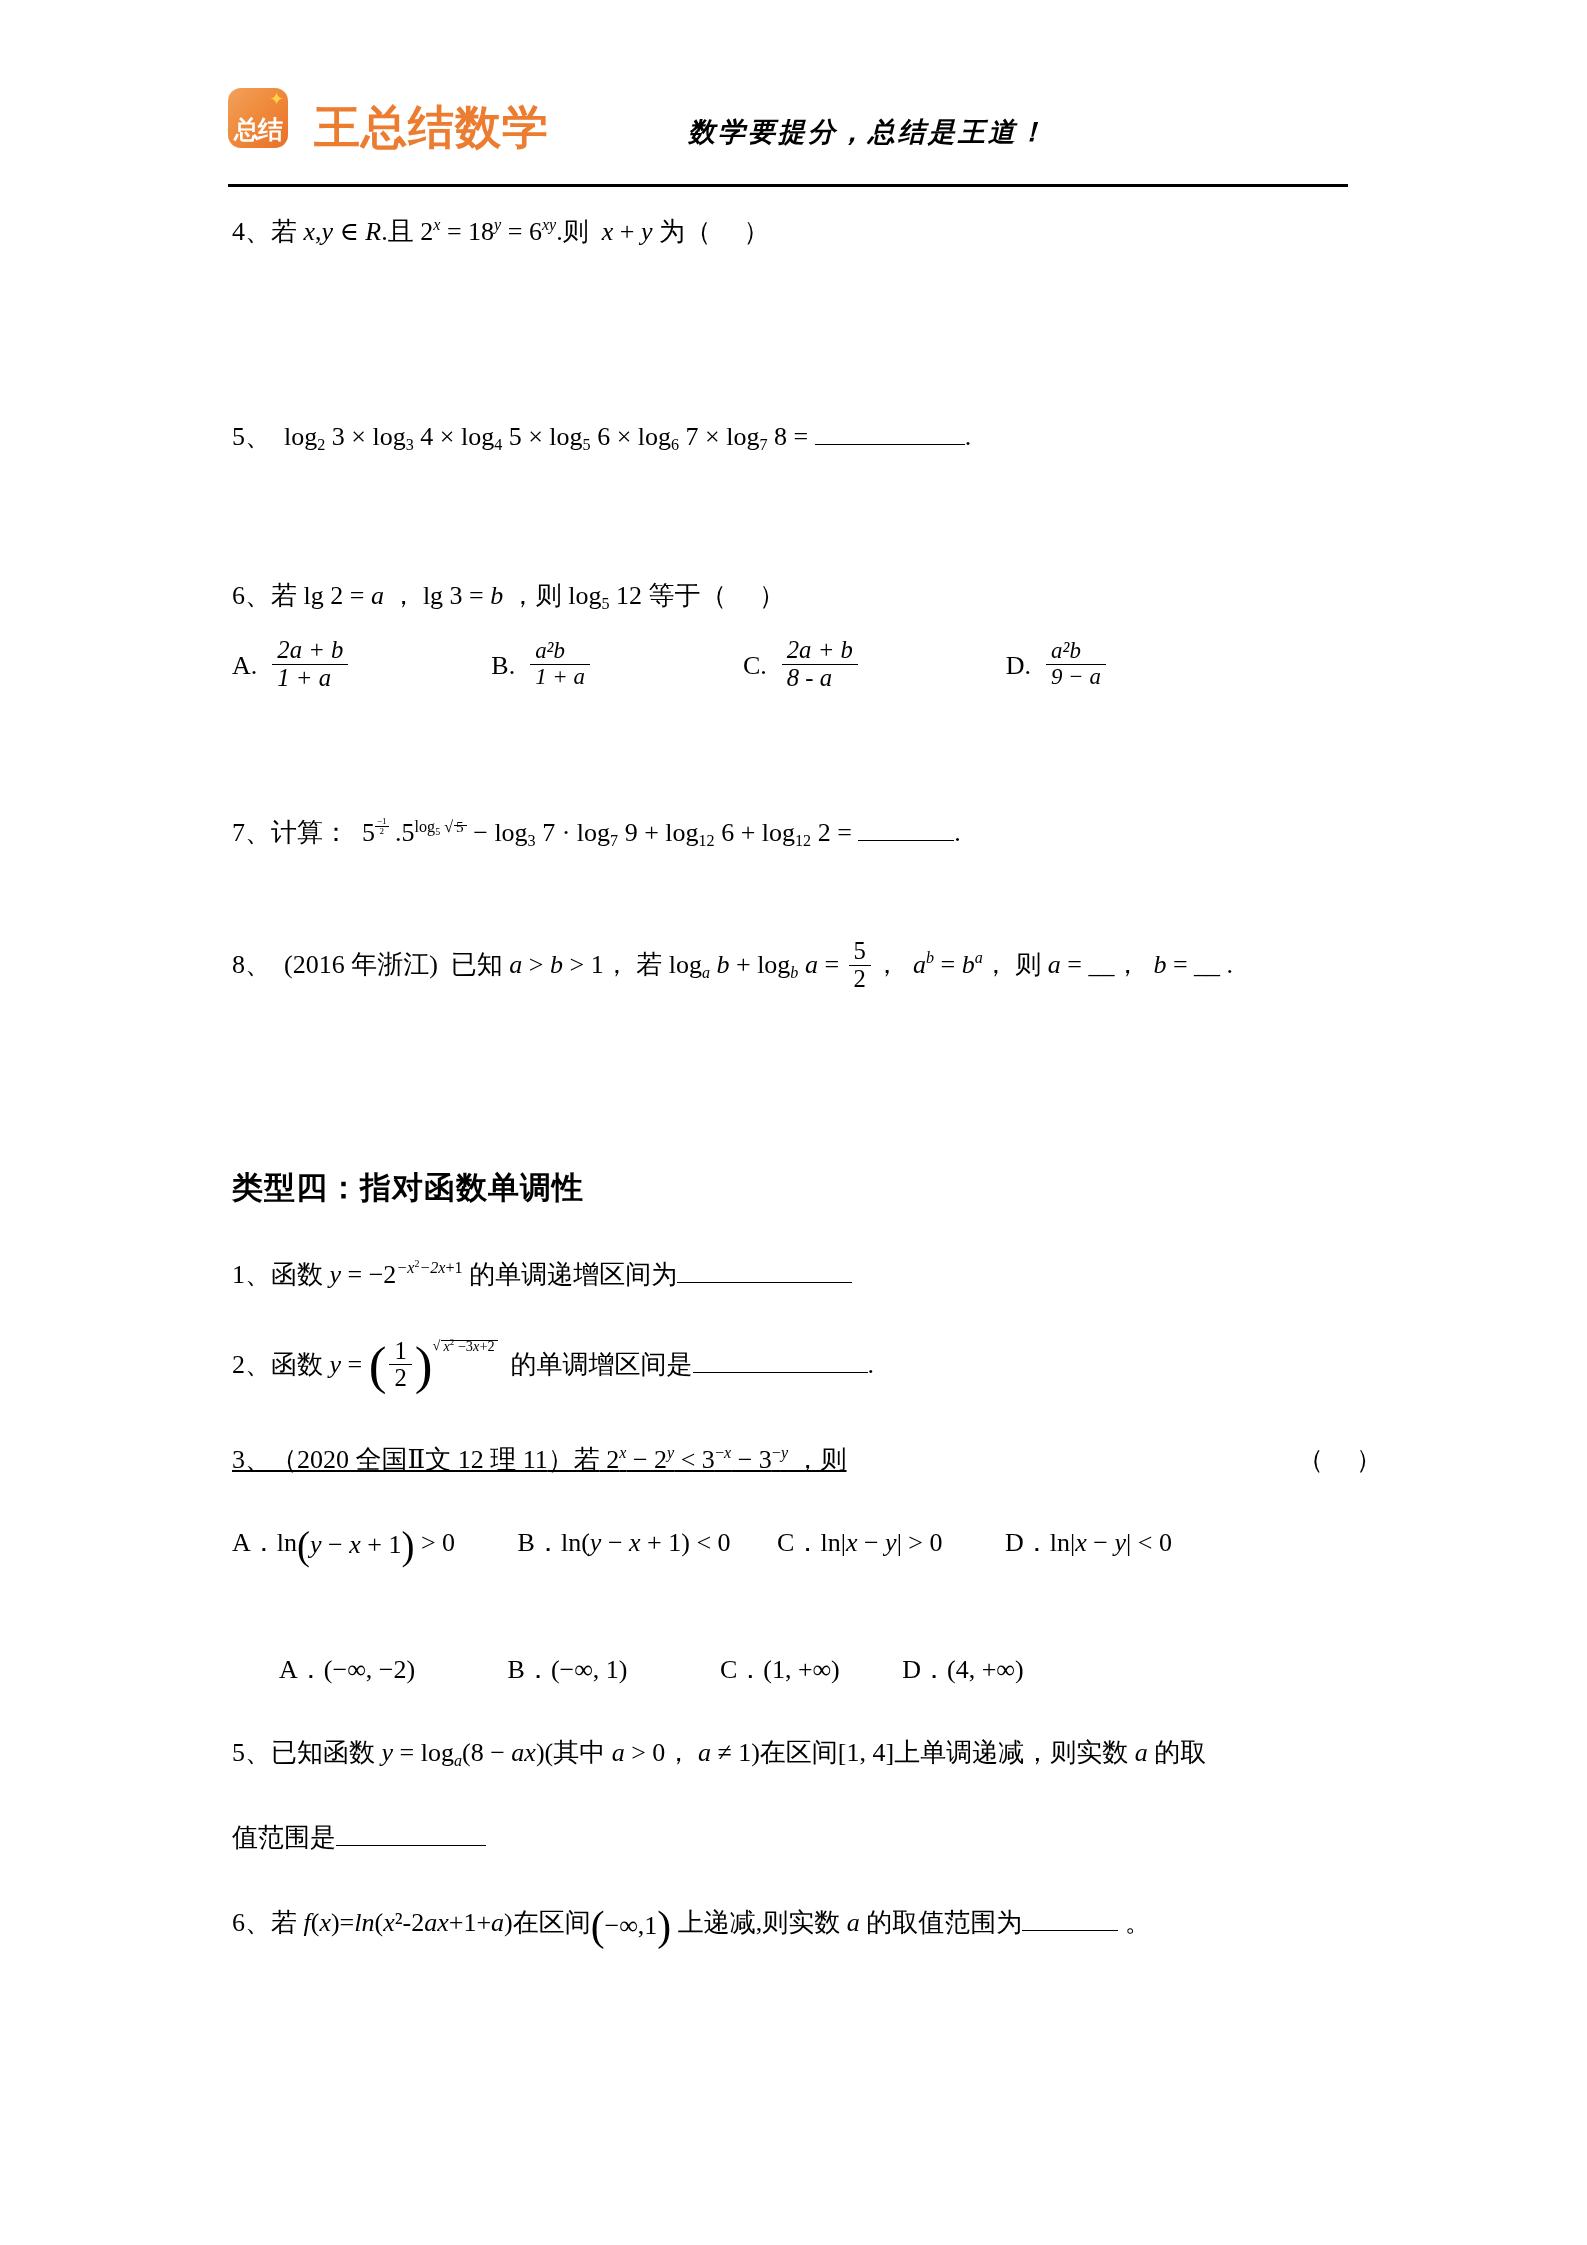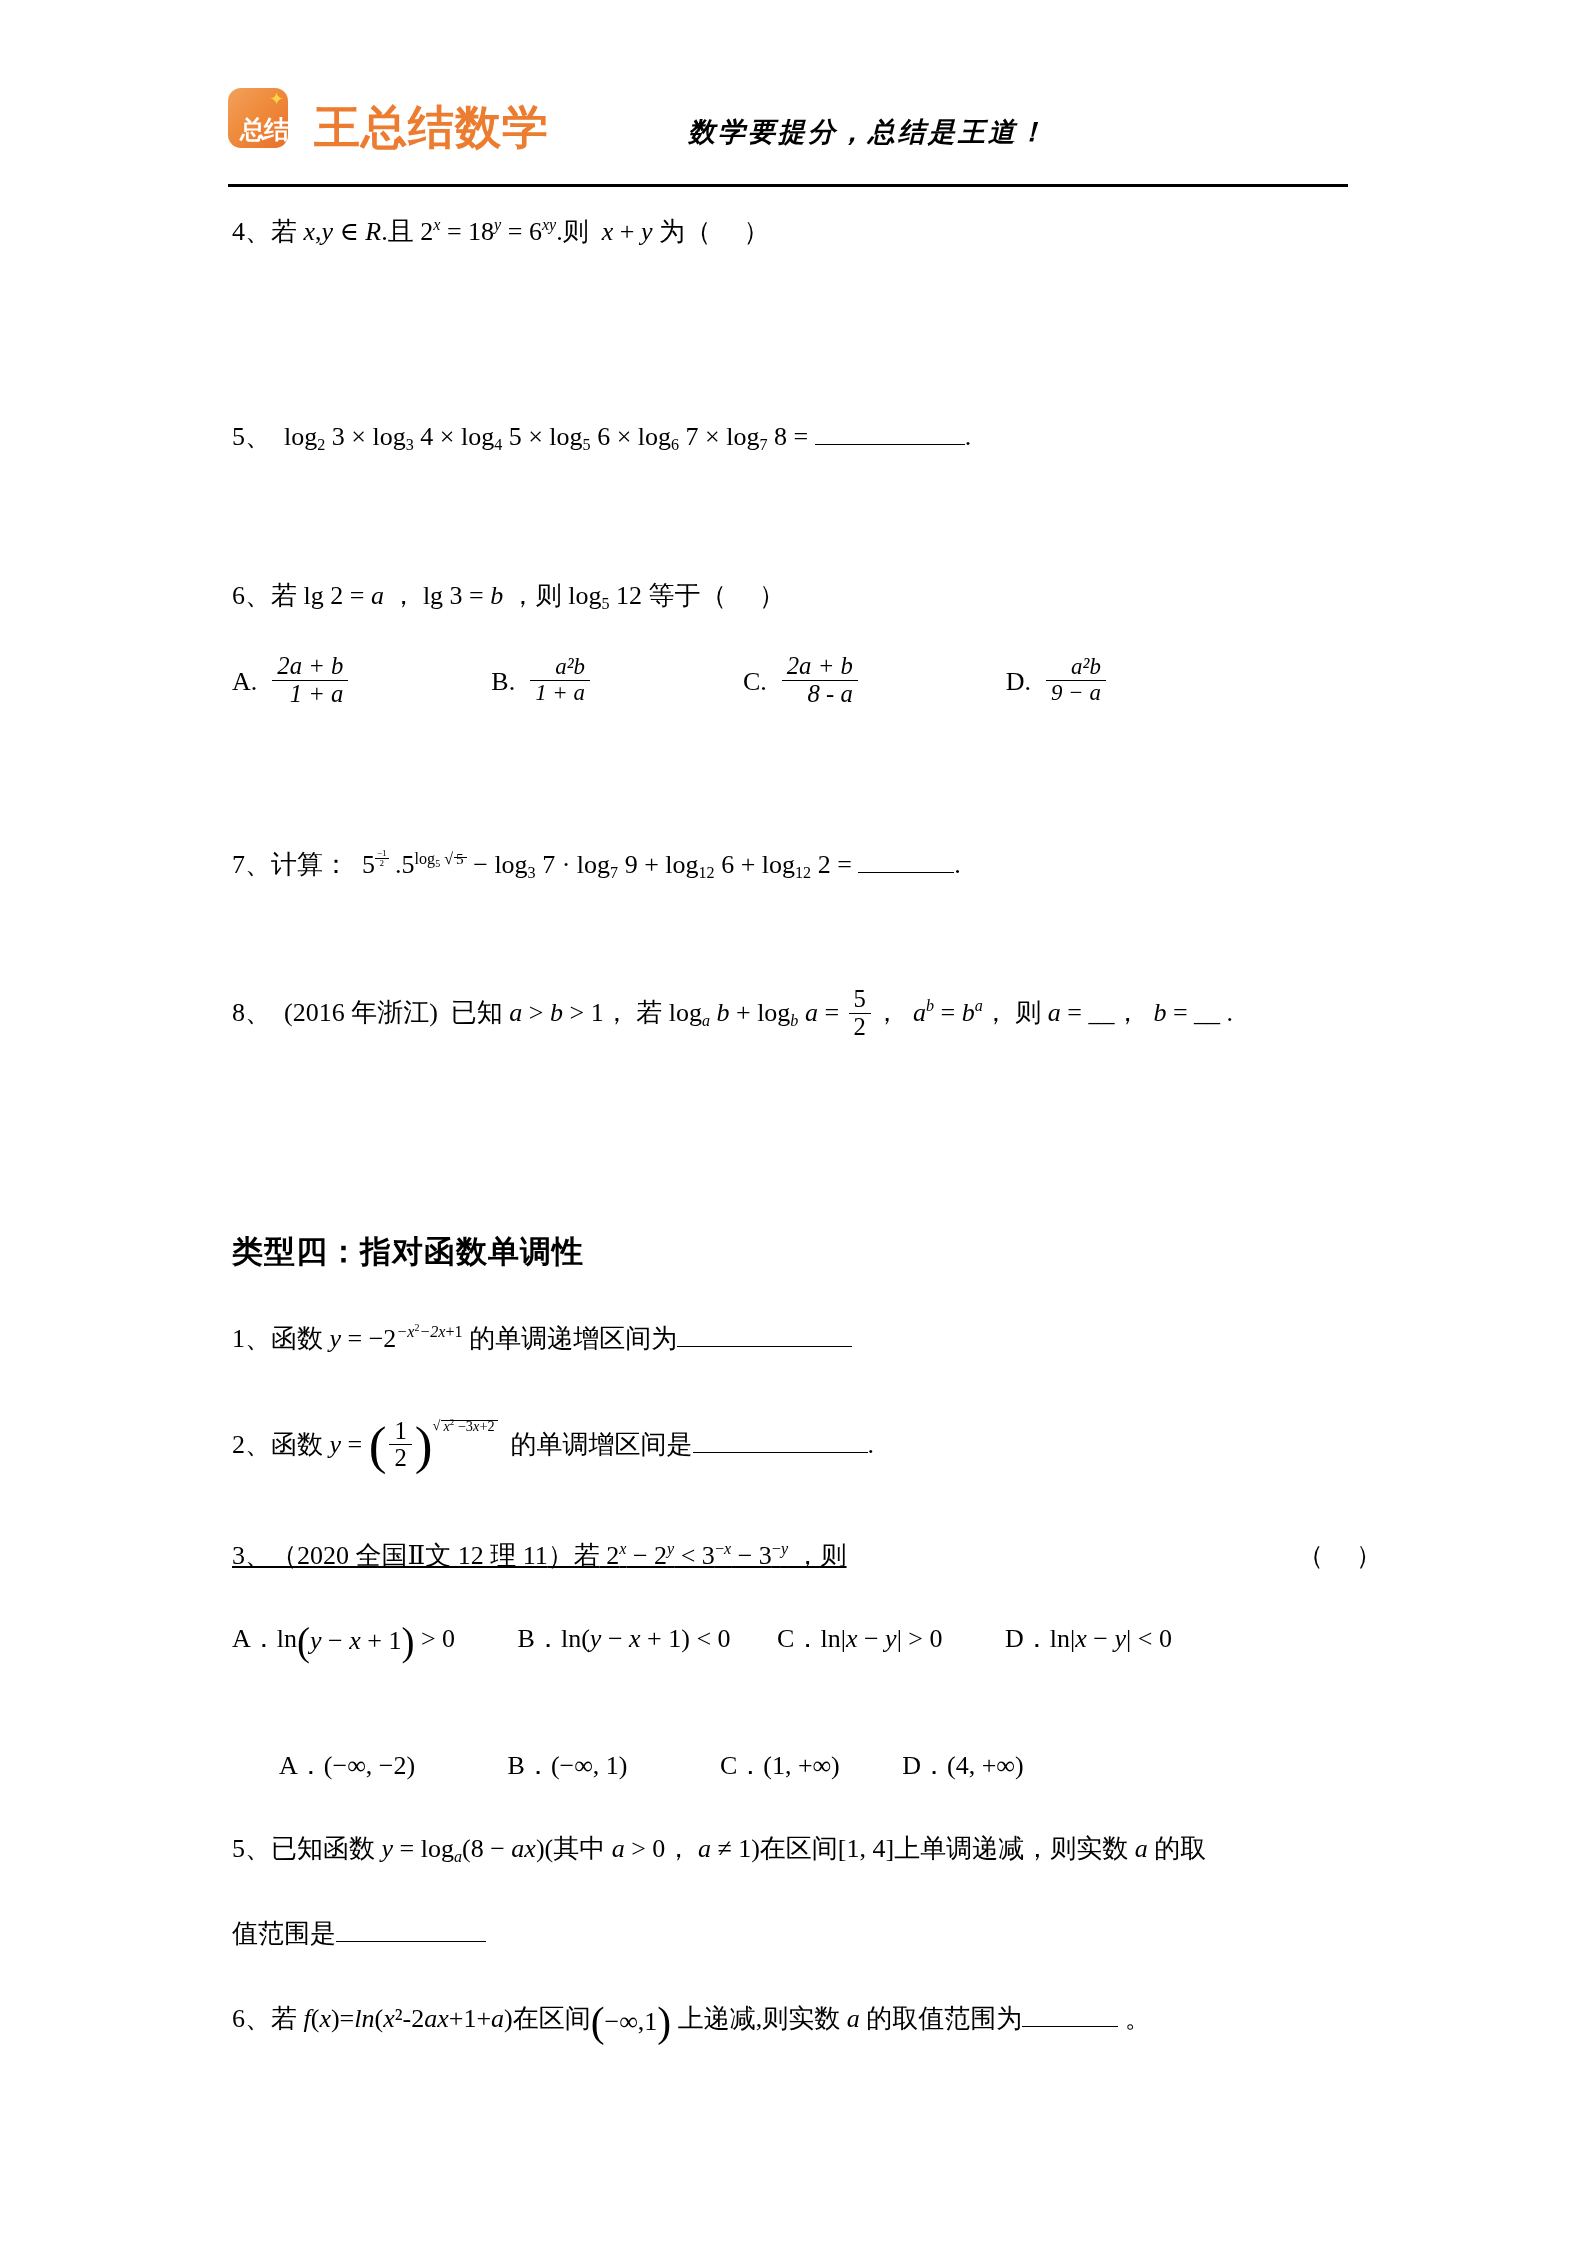--- a/index.html
+++ b/index.html
@@ -50,21 +50,21 @@
     position: absolute;
     right: 4px;
     top: 2px;
     font-size: 18px;
     color: #ffd24a;
     line-height: 1;
   }
   .logo-mark .mk {
     position: absolute;
     left: 0; right: 0; bottom: 6px;
-    text-align: right;
+    text-align: center;
     color: #ffffff;
     font-size: 25px;
     font-weight: bold;
     letter-spacing: -1px;
     font-family: Liberation Sans, sans-serif;
     line-height: 1;
   }
   .logo-text {
     font-family: "DejaVu Sans", "Liberation Sans", sans-serif;
     font-size: 46px;
@@ -123,24 +123,24 @@
     font-size: 0.62em;
     line-height: 0;
   }
   sup { vertical-align: super; }
   sub { vertical-align: -0.3em; }
 
   
   .frac {
     display: inline-block;
     vertical-align: middle;
-    text-align: right;
+    text-align: left;
     font-size: 0.95em;
     line-height: 1.08;
-    margin: 16px 3px;
+    margin: 0 3px;
     position: relative;
     top: -2px;
   }
   .frac .num { display: block; padding: 0 5px; border-bottom: 1.6px solid #000; }
   .frac .den { display: block; padding: 0 5px; }
 
   
   .sfrac {
     display: inline-block;
     vertical-align: middle;

